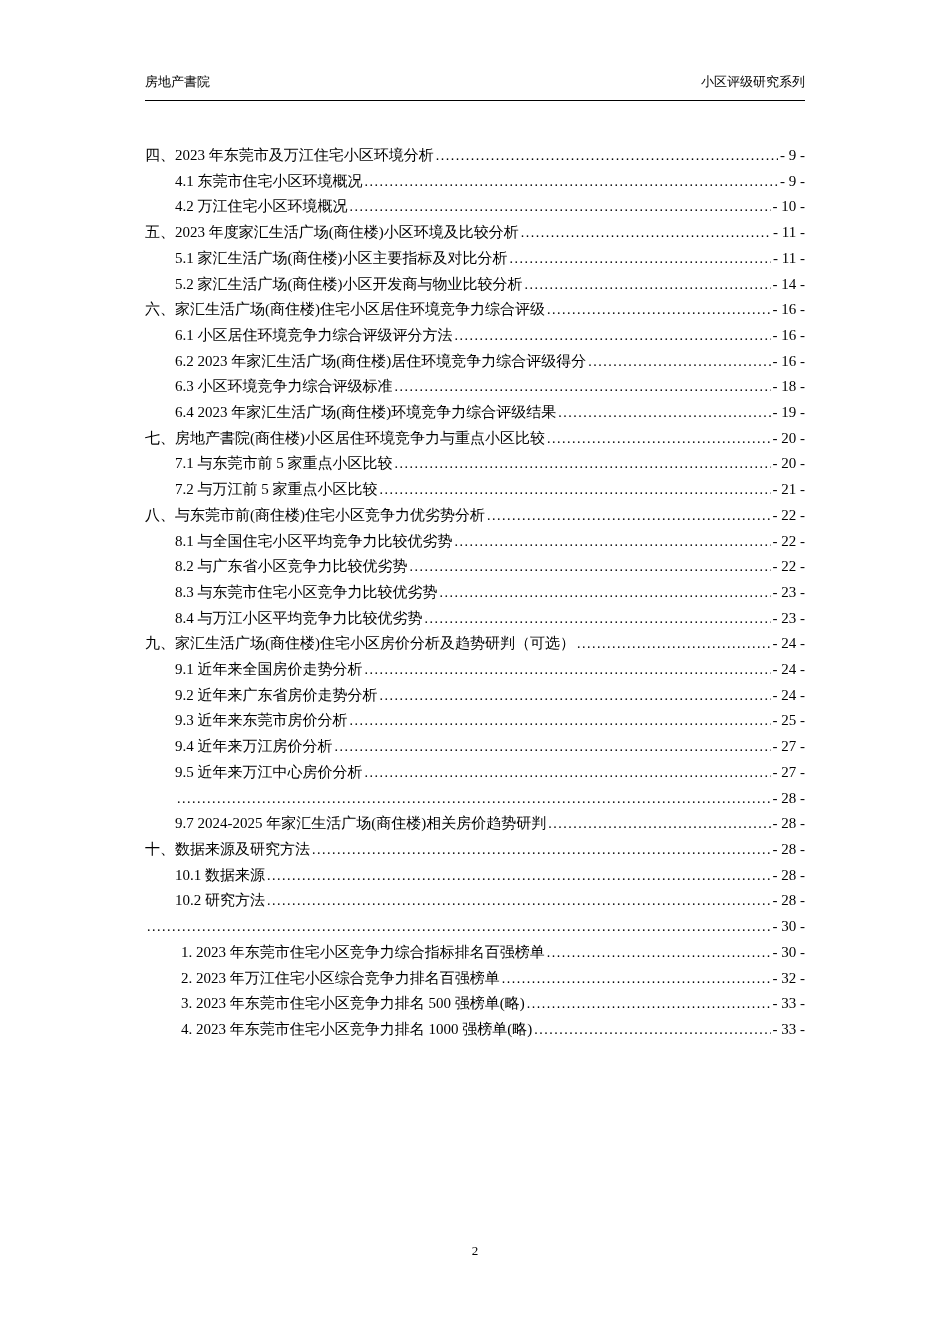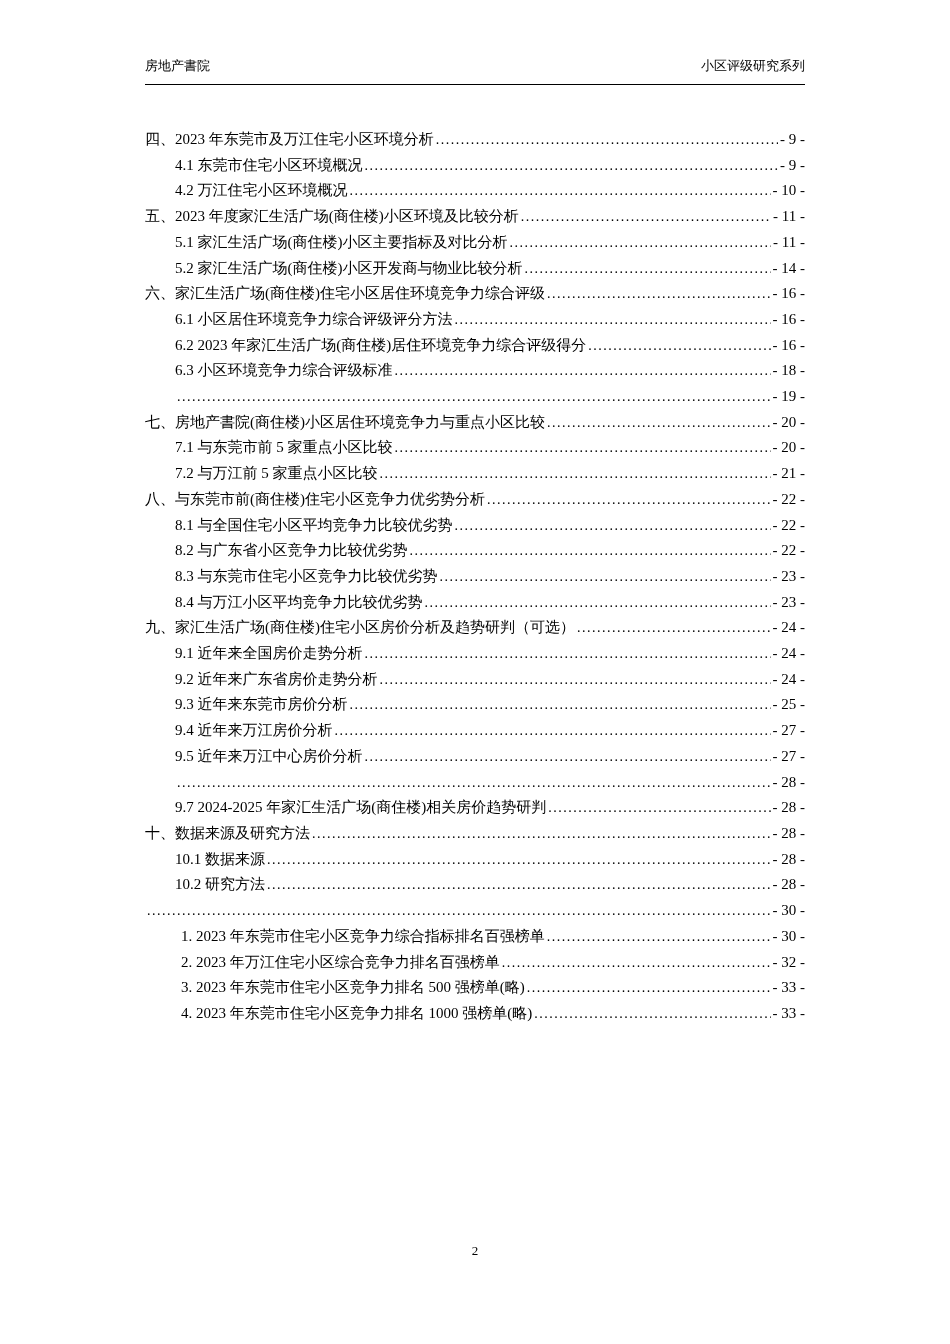--- a/index.html
+++ b/index.html
@@ -8,21 +8,21 @@
     width: 950px;
     height: 1344px;
     position: relative;
     font-family: "Liberation Serif", "DejaVu Serif", serif;
     color: #000000;
   }
   .page {
     position: relative;
     width: 950px;
     height: 1344px;
-    padding: 0 145px;
+    padding: 16px 145px;
   }
   .header {
     padding-top: 57px;
     display: flex;
     justify-content: space-between;
     align-items: flex-end;
     font-size: 13px;
     line-height: 18px;
     padding-bottom: 9px;
     border-bottom: 1px solid #000000;
@@ -123,20 +123,21 @@
     <span class="toc-title">6.2 2023 年家汇生活广场(商住楼)居住环境竞争力综合评级得分</span>
     <span class="toc-dots"></span>
     <span class="toc-page">- 16 -</span>
   </div>
       <div class="toc-row level-2">
     <span class="toc-title">6.3 小区环境竞争力综合评级标准</span>
     <span class="toc-dots"></span>
     <span class="toc-page">- 18 -</span>
   </div>
       <div class="toc-row level-2">
+    <span class="toc-title">6.4 2023 年家汇生活广场(商住楼)环境竞争力综合评级结果</span>
     <span class="toc-dots"></span>
     <span class="toc-page">- 19 -</span>
   </div>
       <div class="toc-row level-1">
     <span class="toc-title">七、房地产書院(商住楼)小区居住环境竞争力与重点小区比较</span>
     <span class="toc-dots"></span>
     <span class="toc-page">- 20 -</span>
   </div>
       <div class="toc-row level-2">
     <span class="toc-title">7.1 与东莞市前 5 家重点小区比较</span>

